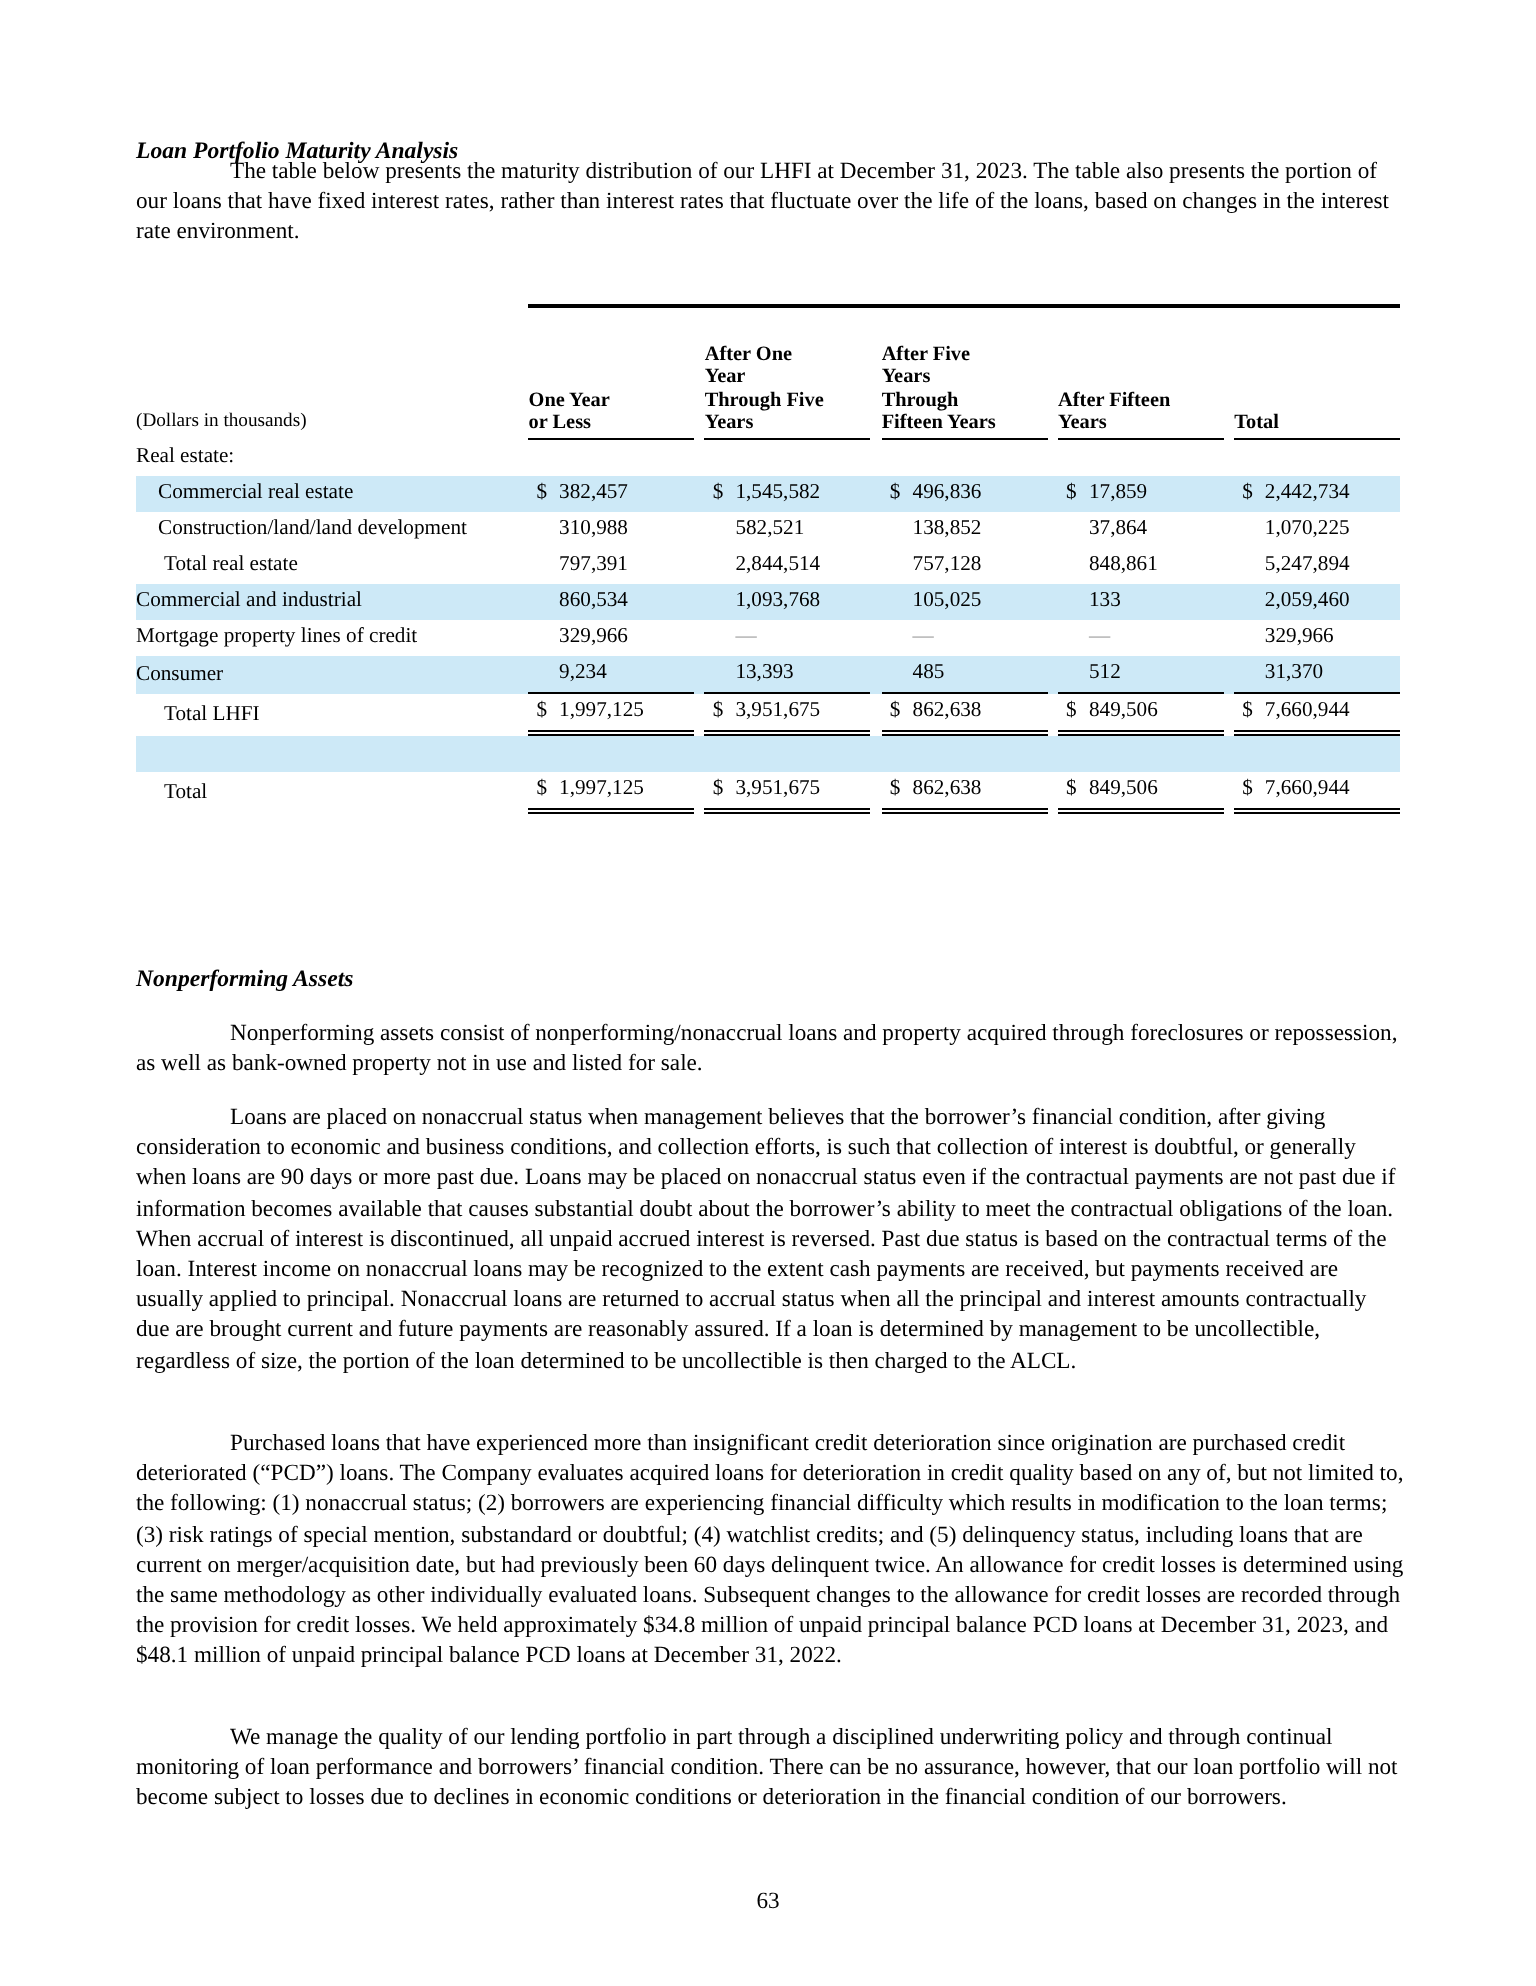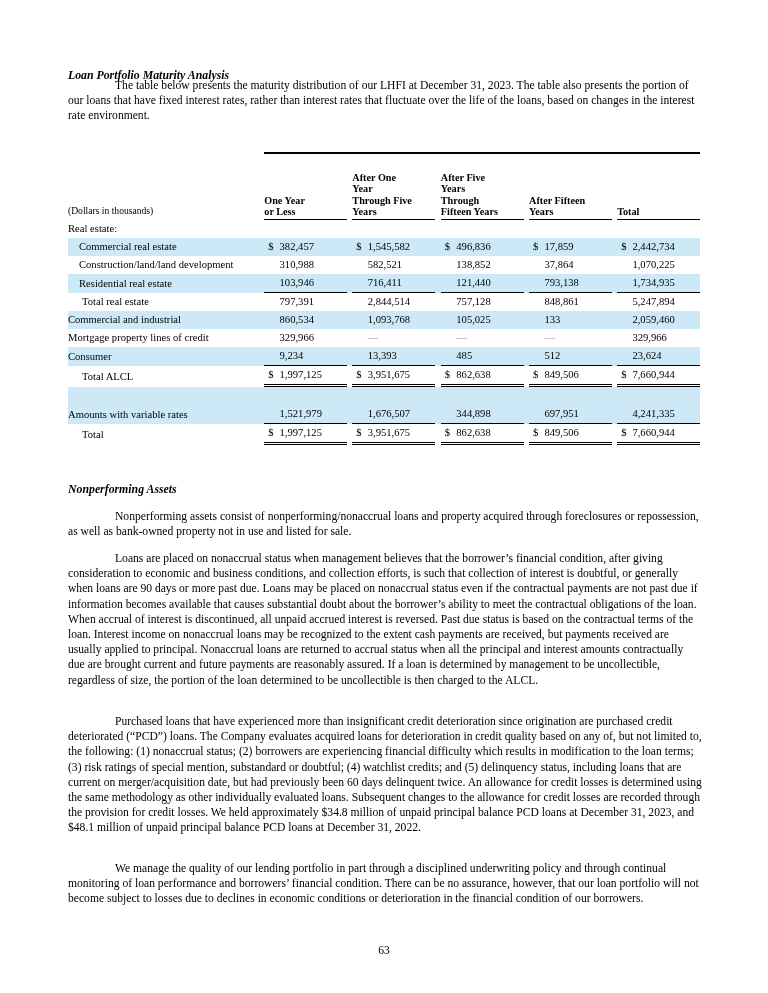--- a/index.html
+++ b/index.html
@@ -131,37 +131,20 @@
         <td class="cur"></td>
           <td class="num">138,852</td>
           <td class="gap"></td>
         <td class="cur"></td>
           <td class="num">37,864</td>
           <td class="gap"></td>
         <td class="cur"></td>
           <td class="num">1,070,225</td>
       </tr>
 
-      <tr class="shade ul">
-        <td class="lbl i1">Residential real estate</td>
-        <td class="cur"></td>
-          <td class="num">103,946</td>
-          <td class="gap"></td>
-        <td class="cur"></td>
-          <td class="num">716,411</td>
-          <td class="gap"></td>
-        <td class="cur"></td>
-          <td class="num">121,440</td>
-          <td class="gap"></td>
-        <td class="cur"></td>
-          <td class="num">793,138</td>
-          <td class="gap"></td>
-        <td class="cur"></td>
-          <td class="num">1,734,935</td>
-      </tr>
 
       <tr>
         <td class="lbl i2">Total real estate</td>
         <td class="cur"></td>
           <td class="num">797,391</td>
           <td class="gap"></td>
         <td class="cur"></td>
           <td class="num">2,844,514</td>
           <td class="gap"></td>
         <td class="cur"></td>
@@ -218,25 +201,25 @@
         <td class="cur"></td>
           <td class="num">13,393</td>
           <td class="gap"></td>
         <td class="cur"></td>
           <td class="num">485</td>
           <td class="gap"></td>
         <td class="cur"></td>
           <td class="num">512</td>
           <td class="gap"></td>
         <td class="cur"></td>
-          <td class="num">23,624</td>
+          <td class="num">31,370</td>
       </tr>
 
       <tr class="dul">
-        <td class="lbl i2">Total ALCL</td>
+        <td class="lbl i2">Total LHFI</td>
         <td class="cur">$</td>
           <td class="num">1,997,125</td>
           <td class="gap"></td>
         <td class="cur">$</td>
           <td class="num">3,951,675</td>
           <td class="gap"></td>
         <td class="cur">$</td>
           <td class="num">862,638</td>
           <td class="gap"></td>
         <td class="cur">$</td>
@@ -244,37 +227,20 @@
           <td class="gap"></td>
         <td class="cur">$</td>
           <td class="num">7,660,944</td>
       </tr>
 
       <tr class="shade">
         <td colspan="15" style="height:18px;"></td>
       </tr>
 
 
-      <tr class="shade ul">
-        <td class="lbl">Amounts with variable rates</td>
-        <td class="cur"></td>
-          <td class="num">1,521,979</td>
-          <td class="gap"></td>
-        <td class="cur"></td>
-          <td class="num">1,676,507</td>
-          <td class="gap"></td>
-        <td class="cur"></td>
-          <td class="num">344,898</td>
-          <td class="gap"></td>
-        <td class="cur"></td>
-          <td class="num">697,951</td>
-          <td class="gap"></td>
-        <td class="cur"></td>
-          <td class="num">4,241,335</td>
-      </tr>
 
       <tr class="dul">
         <td class="lbl i2">Total</td>
         <td class="cur">$</td>
           <td class="num">1,997,125</td>
           <td class="gap"></td>
         <td class="cur">$</td>
           <td class="num">3,951,675</td>
           <td class="gap"></td>
         <td class="cur">$</td>

